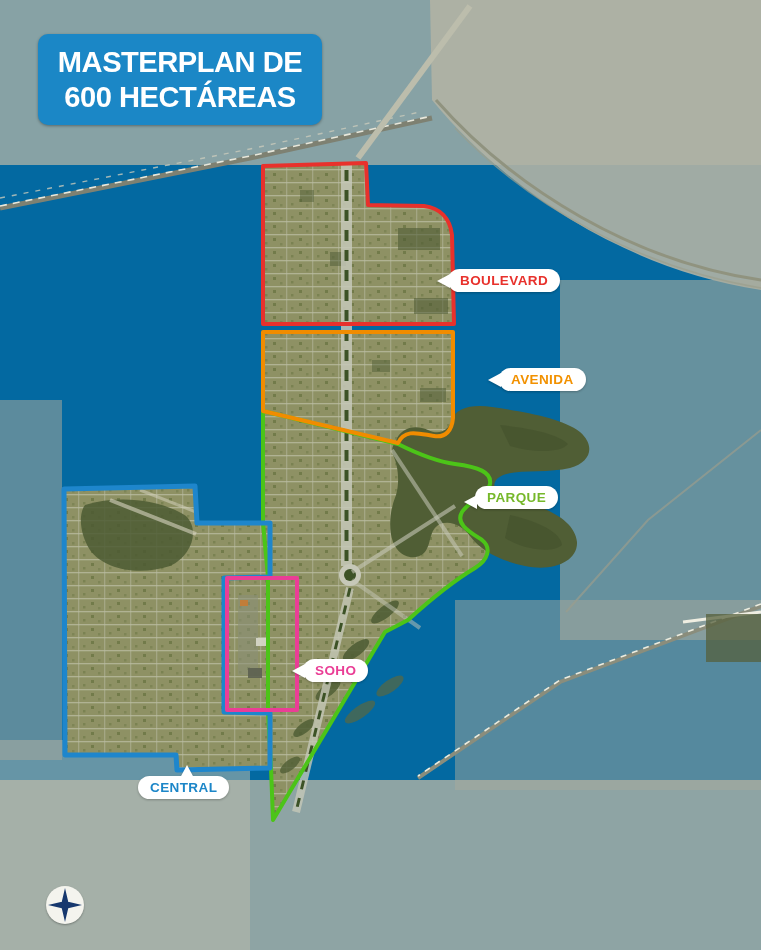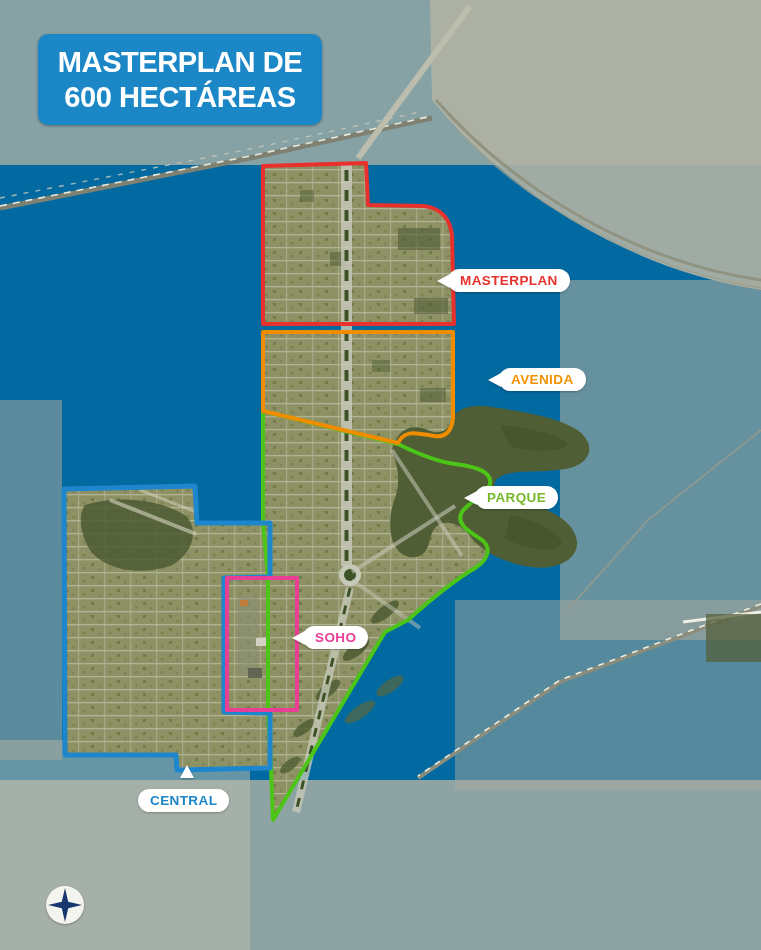--- a/index.html
+++ b/index.html
@@ -135,41 +135,41 @@
   </svg>
 
   <div id="title-badge" class="badge">
     <span class="bl">MASTERPLAN DE</span>
     <span class="bl">600 HECTÁREAS</span>
   </div>
 
 
   <div class="callout" style="left:437px;top:269px;">
     <div class="tri-left"></div>
-    <div class="pill" style="color: rgb(232, 49, 44);">MASTERPLAN</div>
+    <div class="pill" style="color: rgb(232, 49, 44);">BOULEVARD</div>
   </div>
 
   <div class="callout" style="left:452px;top:368px;padding-left:36px;">
     <div class="tri-left"></div>
     <div class="pill" style="color: rgb(242, 145, 0);">AVENIDA</div>
   </div>
 
-  <div class="callout" style="left:464px;top:486px;">
+  <div class="callout" style="left:464px;top:486px;align-items:flex-end;">
     <div class="tri-left"></div>
     <div class="pill" style="color: rgb(118, 184, 42);">PARQUE</div>
   </div>
 
-  <div class="callout" style="left:292px;top:626px;">
+  <div class="callout" style="left:292px;top:659px;">
     <div class="tri-left"></div>
     <div class="pill" style="color: rgb(234, 62, 150);">SOHO</div>
   </div>
 
   <div id="central-callout" class="callout" style="left:138px;top:765px;">
     <div class="tri-up"></div>
-    <div class="pill" style="color: rgb(28, 134, 200); margin-top: 13px;">CENTRAL</div>
+    <div class="pill" style="color: rgb(28, 134, 200);">CENTRAL</div>
   </div>
 
   <div id="compass">
     <svg width="38" height="38" viewBox="0 0 38 38">
       <path d="M19,2 L23,19 L19,36 L15,19 Z M2,19 L19,15 L36,19 L19,23 Z" fill="#17386e"></path>
     </svg>
   </div>
 
 </div>
 

